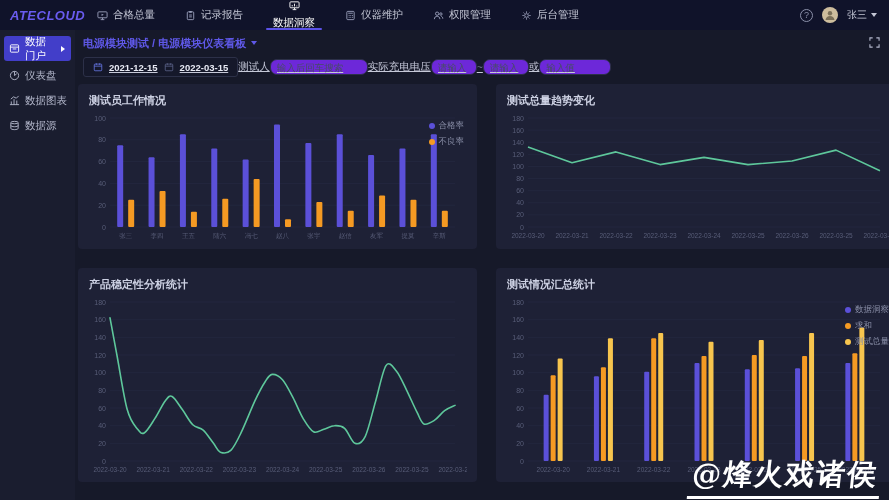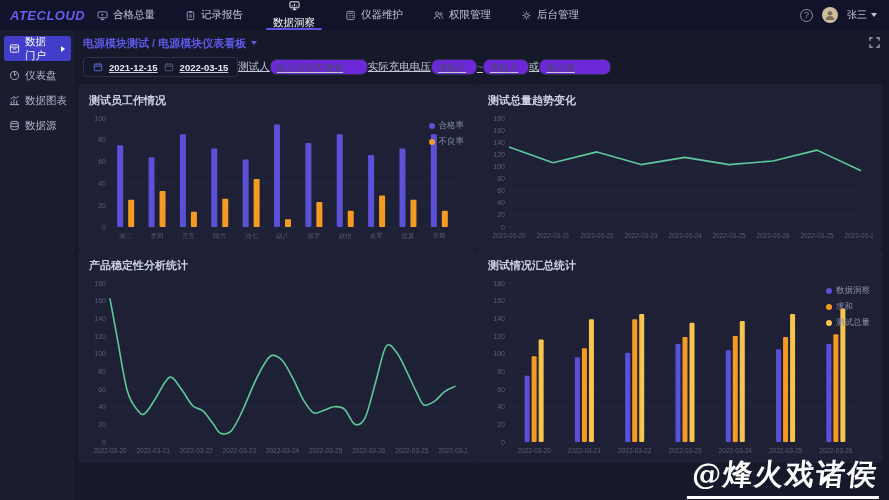--- a/index.html
+++ b/index.html
@@ -88,21 +88,21 @@
     height:16px; background:#6d28d9; border:1px solid #2c3048; border-radius:7px;
     color:#cfd2e0; font-size:9.5px; padding:0 6px; outline:none;
     font-family:"Liberation Sans", sans-serif;
   }
   .fin::placeholder { color:#474c64; }
   .w-tester { width:98px; } .w-small { width:46px; } .w-val { width:72px; }
   .tilde { color:#6a6f88; }
   
   .charts-grid {
     display:grid; grid-template-columns:399px 406px; grid-template-rows:165px 214px;
-    gap:0; margin-left:0;
+    gap:19px; margin-left:0;
   }
   .panel {
     background:#1e2136; border-radius:4px; padding:8px 8px 2px 8px;
     position:relative; overflow:hidden;
   }
   .panel h3 { font-size:11px; font-weight:bold; color:#ccd0e2; margin:1px 0 3px 3px; }
   .legend { position:absolute; right:13px; top:36px; display:flex; flex-direction:column; gap:4px; }
   .legend-item { display:flex; align-items:center; gap:4px; font-size:8.5px; color:#8a8fa8; cursor:pointer; }
   .legend-item .dot { width:6px; height:6px; border-radius:50%; flex:none; }
   

